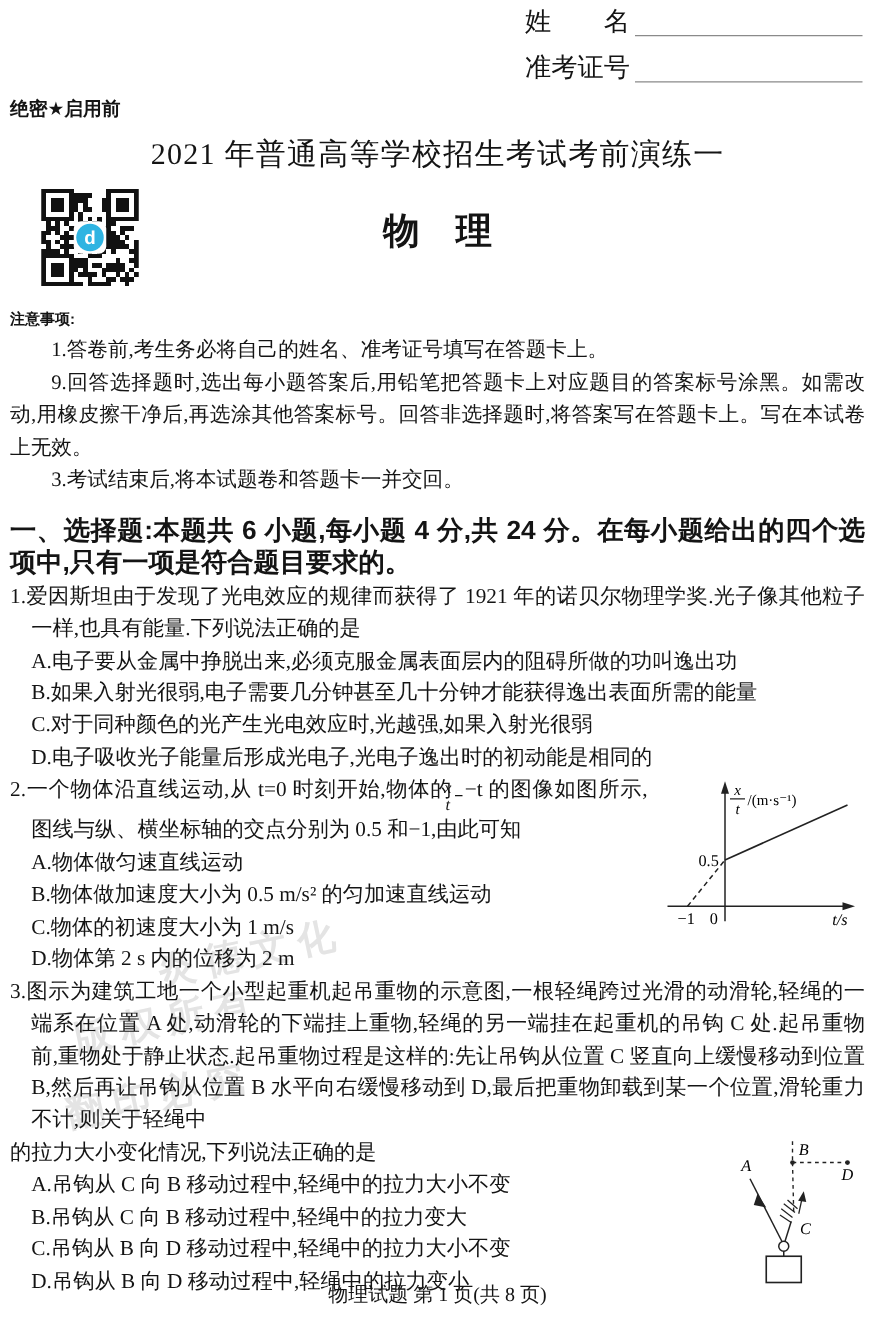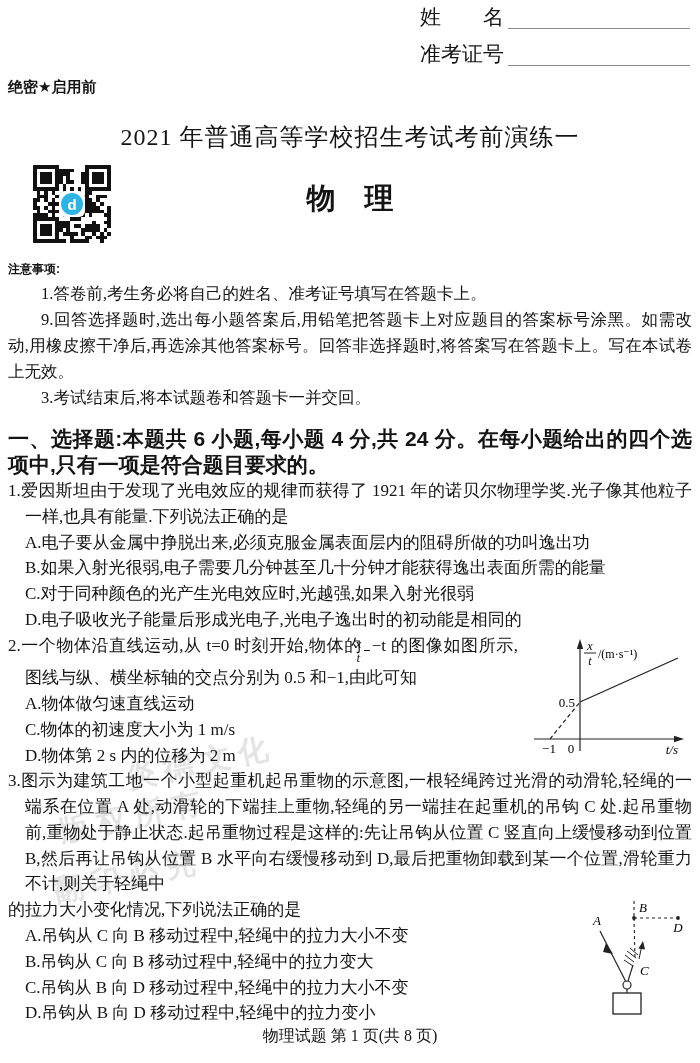--- a/index.html
+++ b/index.html
@@ -8,21 +8,21 @@
   .inner{position:relative;z-index:1;padding:4px 8px 0 8px;}
 
   
   .hdr-fields{width:270px;margin-left:auto;margin-right:2px;margin-top:0;}
   .hdr-row{display:flex;align-items:flex-end;margin-bottom:12px;}
   .hdr-label{font-size:21px;white-space:pre;line-height:24px;}
   .hdr-line{flex:1;border-bottom:1.5px solid #8a8a8a;height:24px;margin-left:4px;}
 
   .secrecy{font-family:"Liberation Sans","DejaVu Sans",sans-serif;font-weight:bold;
            font-size:15px;margin-top:4px;}
-  .exam-title{text-align:center;font-size:24px;letter-spacing:1px;margin-top:24px;font-weight:500;}
+  .exam-title{text-align:center;font-size:24px;letter-spacing:1px;margin-top:10px;font-weight:500;}
 
   .subject-band{position:relative;height:104px;}
   .qr-wrap{position:absolute;left:25px;top:12px;width:78px;height:78px;}
   .qr-wrap svg{display:block;}
   .qr-logo{position:absolute;left:26px;top:26px;width:26px;height:26px;background:#fff;
            border-radius:6px;display:flex;align-items:center;justify-content:center;}
   .qr-logo-circle{width:22px;height:22px;border-radius:50%;display:flex;align-items:center;
            justify-content:center;color:#fff;font-family:"Liberation Sans",sans-serif;
            font-weight:bold;font-size:15px;}
   .subject-title{text-align:center;font-family:"Liberation Sans","DejaVu Sans",sans-serif;
@@ -371,20 +371,21 @@
           <text x="152" y="119" font-size="13" font-style="italic" text-anchor="end">t/s</text>
 
           <text x="64" y="15" font-size="12" font-style="italic" text-anchor="middle">x</text>
           <line x1="58" y1="18" x2="70" y2="18" stroke="#222" stroke-width="1"></line>
           <text x="64" y="30" font-size="12" font-style="italic" text-anchor="middle">t</text>
           <text x="72" y="23" font-size="12">/(m·s⁻¹)</text>
         </svg>
       </div>
       <p class="hang"><span>2.一个物体沿直线运动,从 t=0 时刻开始,物体的</span><span class="frac"><span class="num">x</span><span class="den">t</span></span><span>−t 的图像如图所示,图线与纵、横坐标轴的交点分别为 0.5 和−1,由此可知</span></p>
       <p class="opt">A.物体做匀速直线运动</p>
+      <p class="opt">B.物体做加速度大小为 0.5 m/s² 的匀加速直线运动</p>
       <p class="opt">C.物体的初速度大小为 1 m/s</p>
       <p class="opt">D.物体第 2 s 内的位移为 2 m</p>
     </div>
 
     <div class="q">
       <p class="hang">3.图示为建筑工地一个小型起重机起吊重物的示意图,一根轻绳跨过光滑的动滑轮,轻绳的一端系在位置 A 处,动滑轮的下端挂上重物,轻绳的另一端挂在起重机的吊钩 C 处.起吊重物前,重物处于静止状态.起吊重物过程是这样的:先让吊钩从位置 C 竖直向上缓慢移动到位置 B,然后再让吊钩从位置 B 水平向右缓慢移动到 D,最后把重物卸载到某一个位置,滑轮重力不计,则关于轻绳中</p>
       <div>
         <div class="fig-crane">
           <svg width="126" height="138" viewBox="0 0 126 138">
 

